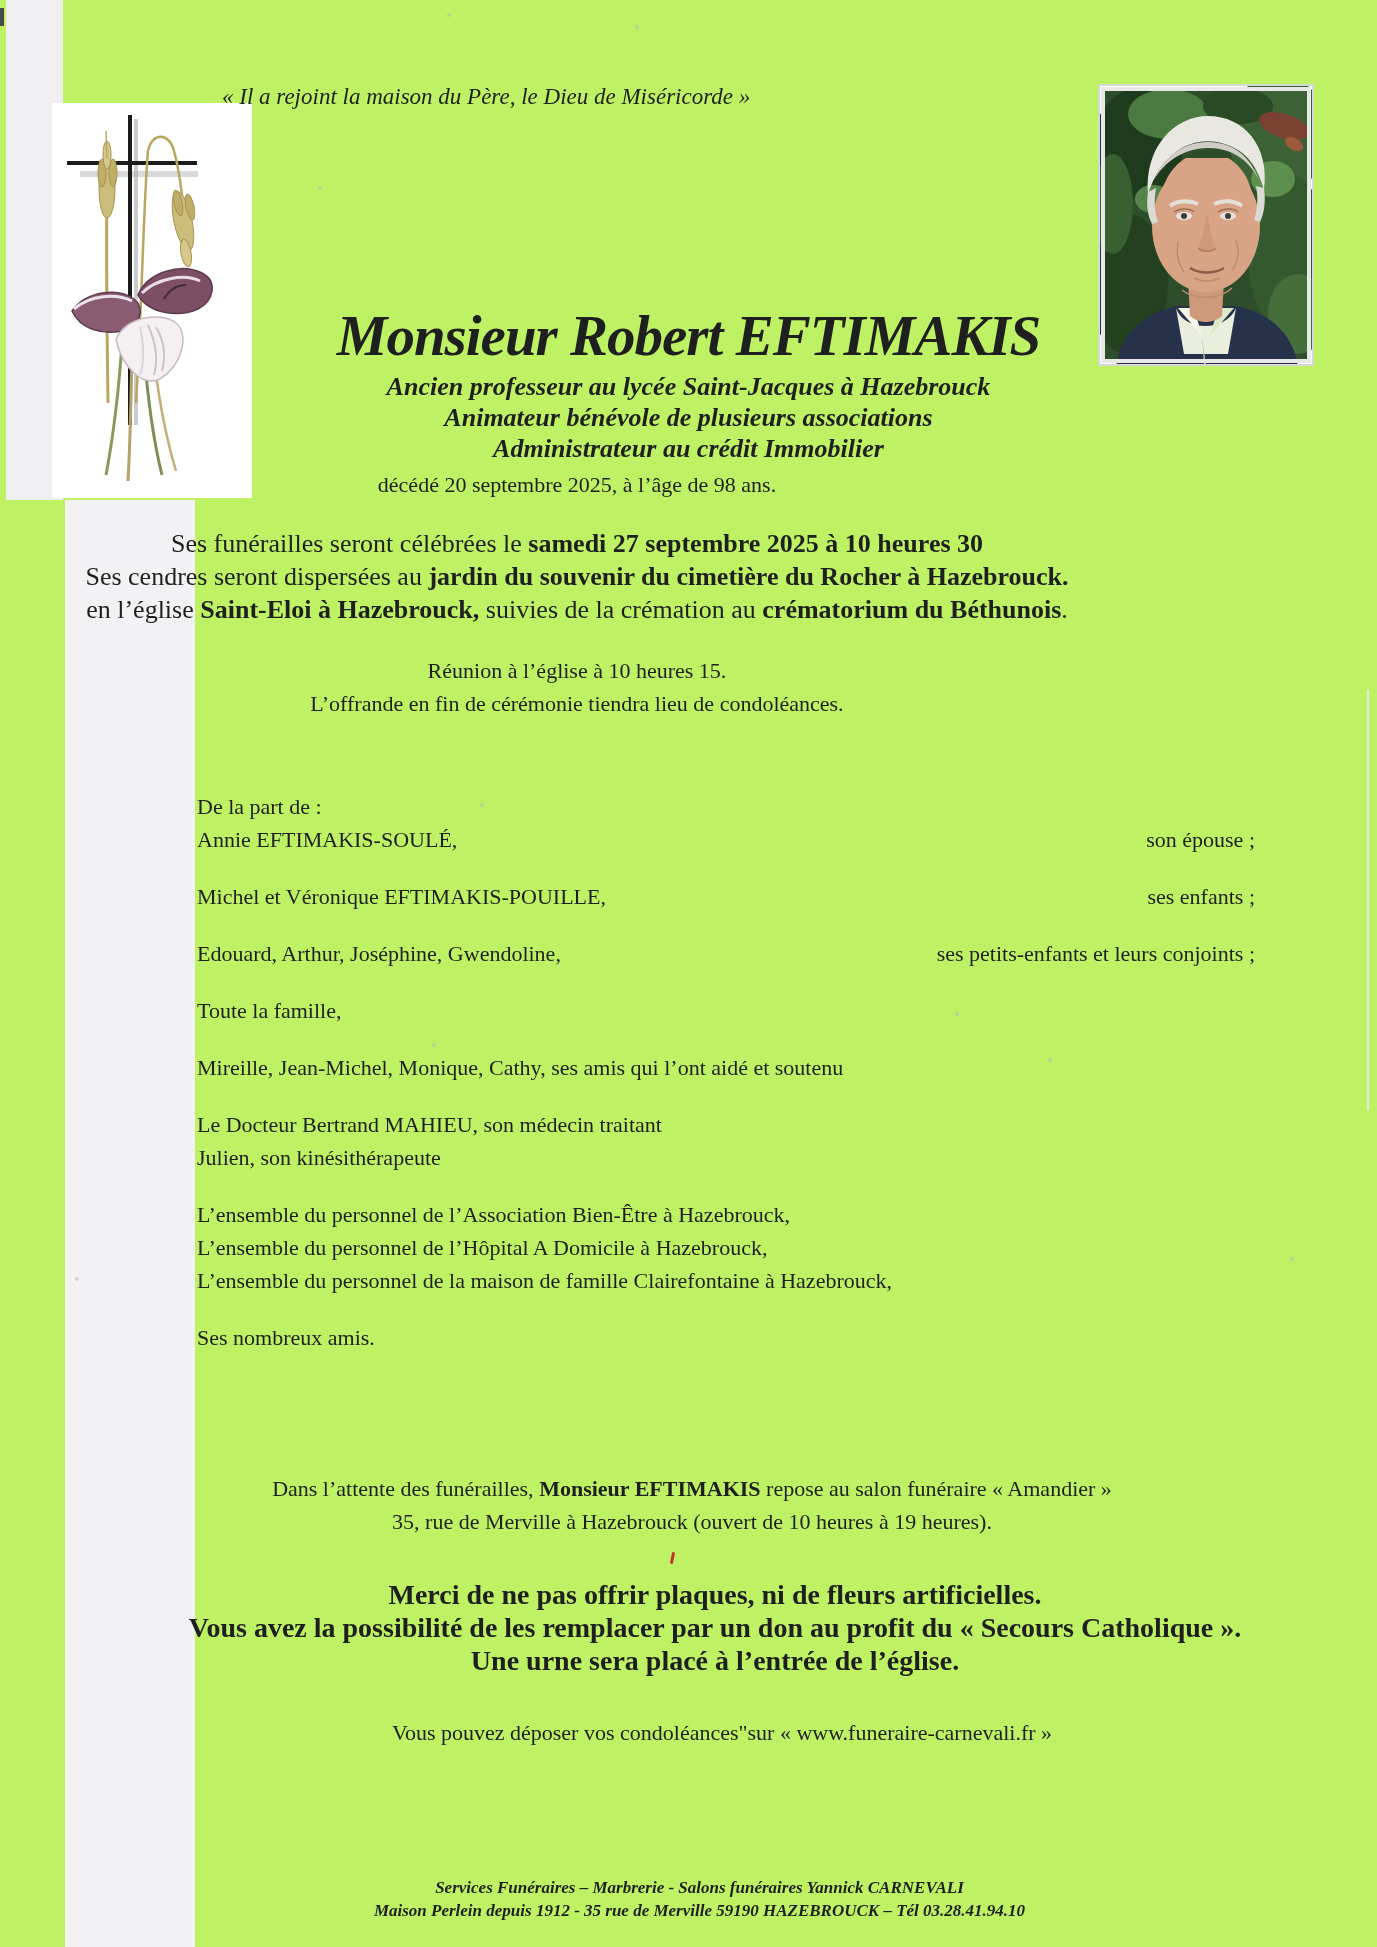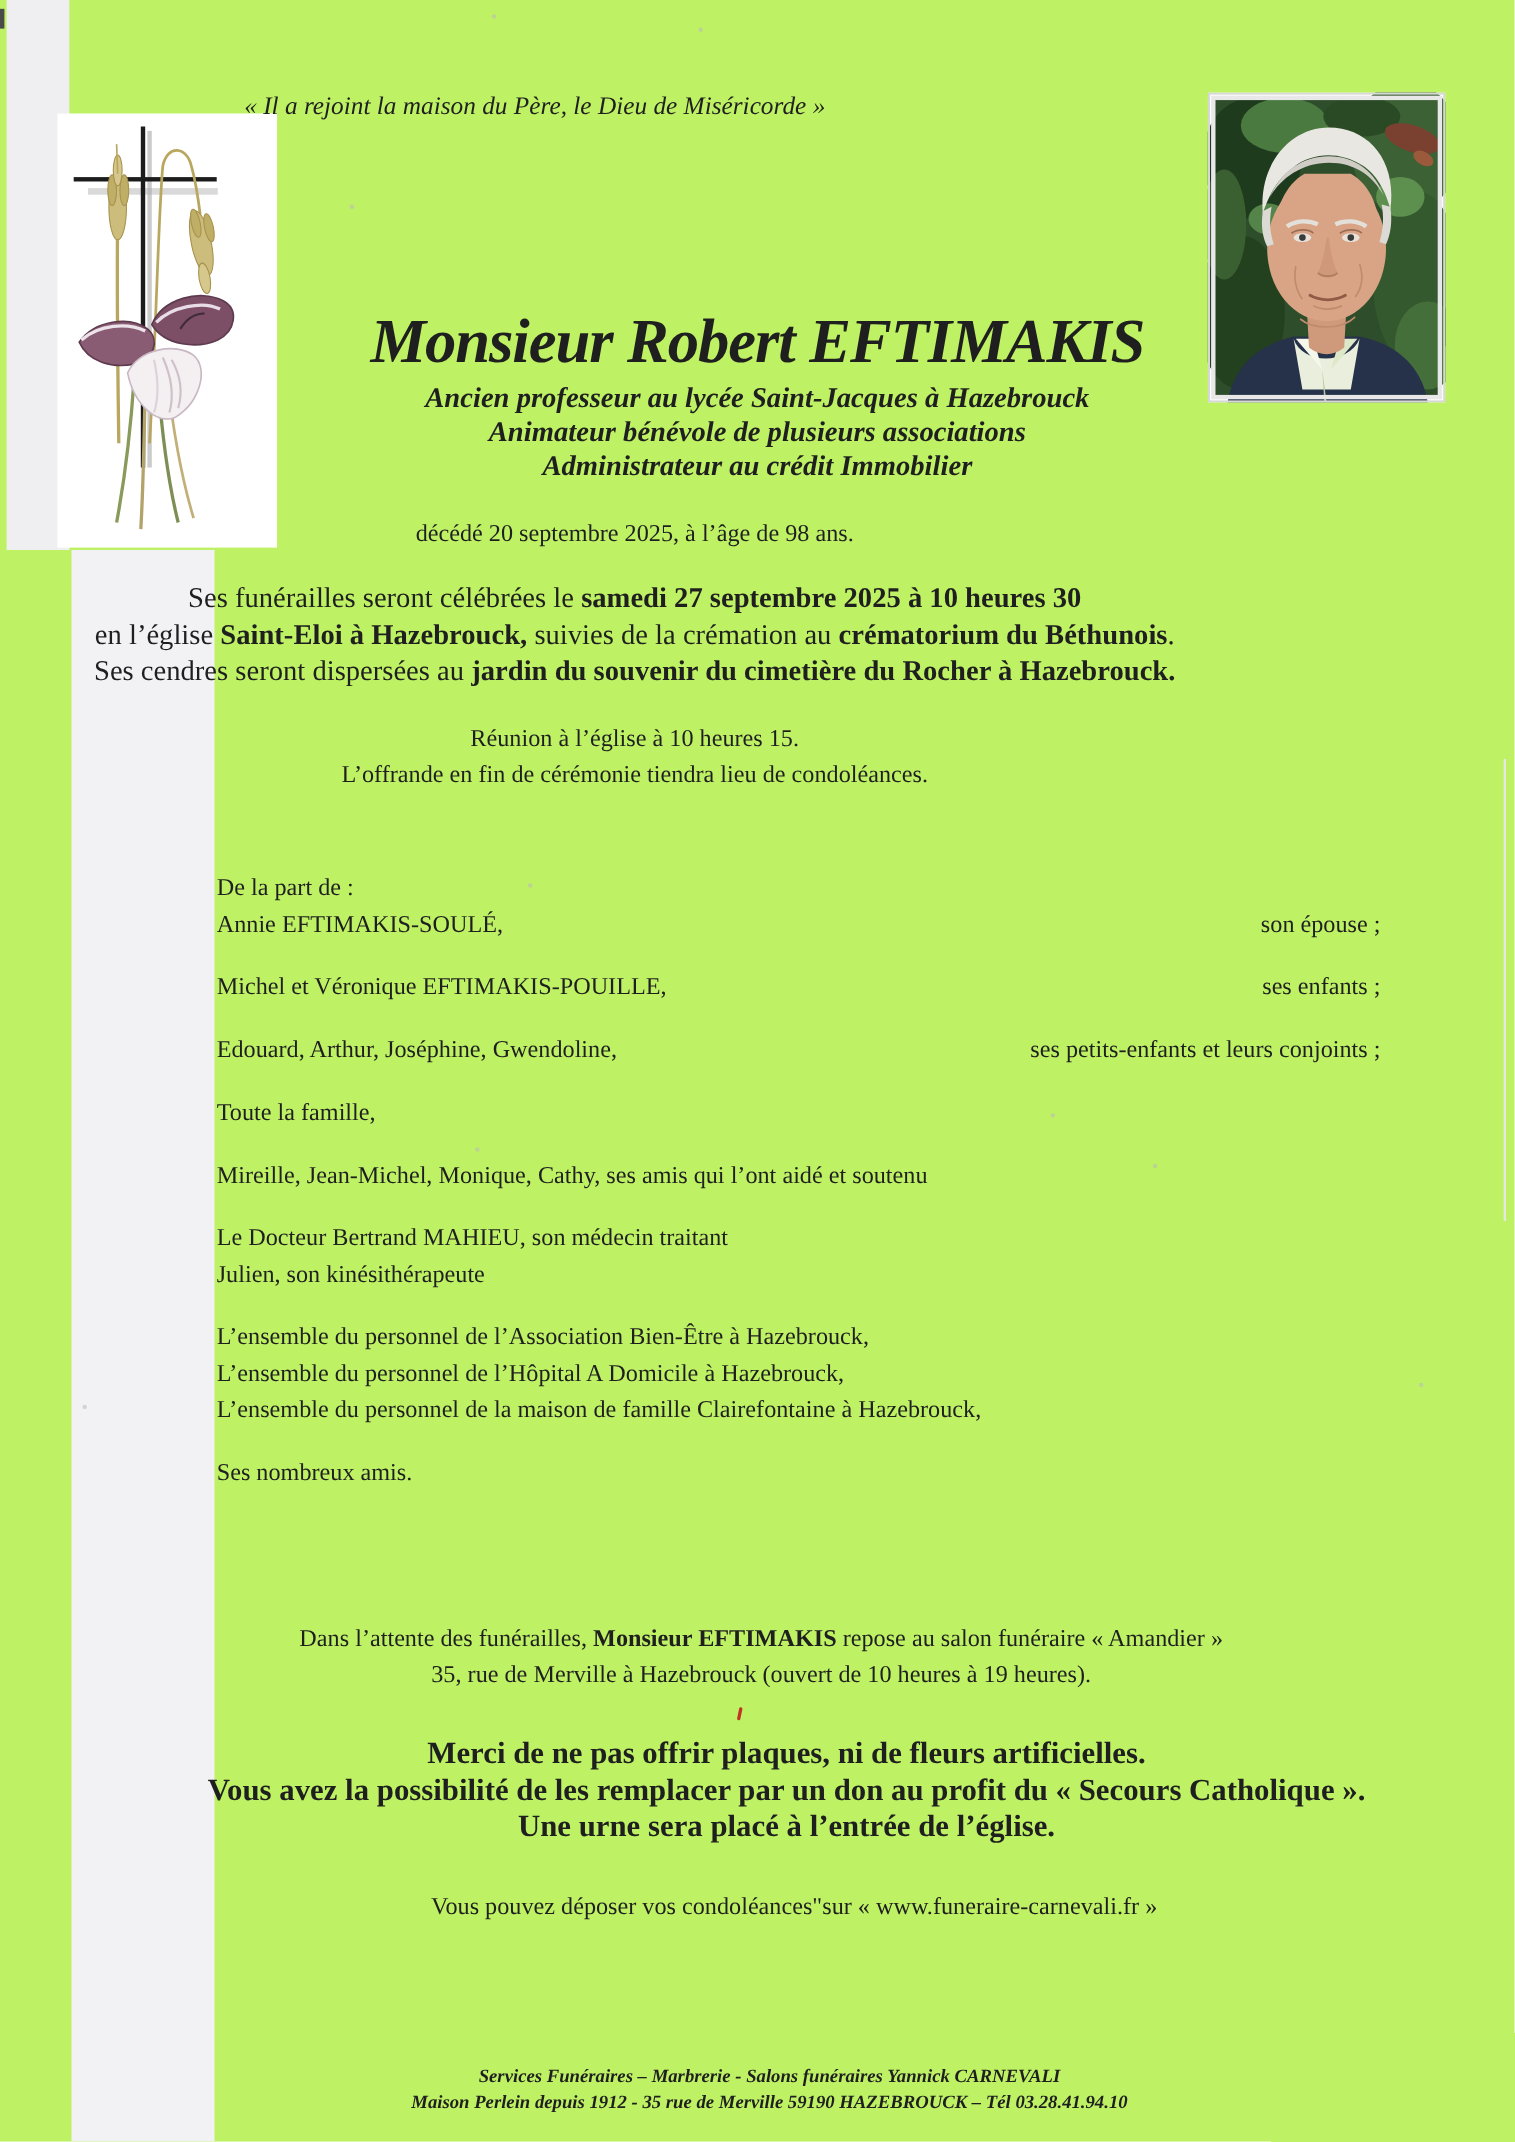--- a/index.html
+++ b/index.html
@@ -19,21 +19,21 @@
   .speck{position:absolute;width:4px;height:4px;border-radius:50%;background:#b9b9bd;opacity:.55;}
   .red-mark{position:absolute;left:671px;top:1552px;width:3px;height:12px;background:#c03326;transform:rotate(12deg);border-radius:2px;}
 
   
   .cross-art{position:absolute;left:52px;top:103px;width:200px;height:395px;}
   .photo{position:absolute;left:1098px;top:84px;width:216px;height:282px;}
 
   
   .quote{position:absolute;left:222px;top:84px;font-style:italic;font-size:23px;}
   .title-block{position:absolute;left:0;top:280px;width:1377px;text-align:center;}
-  .main-title{font-size:57px;font-weight:bold;font-style:italic;line-height:62px;letter-spacing:-1px;}
+  .main-title{font-size:57px;font-weight:bold;font-style:italic;line-height:62px;letter-spacing:-1px;margin-top:25px;}
   .subtitles{margin-top:4px;font-size:26px;font-weight:bold;font-style:italic;line-height:31px;}
   .death-line{position:absolute;left:0;top:472px;width:1154px;text-align:center;font-size:22px;}
   .funeral-block{position:absolute;left:0;top:527px;width:1154px;text-align:center;font-size:26px;line-height:33px;}
   .reunion-block{position:absolute;left:0;top:654px;width:1154px;text-align:center;font-size:22px;line-height:33px;}
   .family-block{position:absolute;left:197px;top:790px;width:1058px;font-size:22px;}
   .family-row{display:flex;justify-content:space-between;align-items:center;height:33px;}
   .family-row.gap{margin-top:24px;gap:20px;}
   .attente-block{position:absolute;left:7px;top:1472px;width:1370px;text-align:center;font-size:22px;line-height:33px;}
   .merci-block{position:absolute;left:53px;top:1578px;width:1324px;text-align:center;font-size:28px;font-weight:bold;line-height:33px;}
   .condolence-line{position:absolute;left:67px;top:1720px;width:1310px;text-align:center;font-size:22px;}
@@ -178,22 +178,22 @@
       <div>Ancien professeur au lycée Saint-Jacques à Hazebrouck</div>
       <div>Animateur bénévole de plusieurs associations</div>
       <div>Administrateur au crédit Immobilier</div>
     </div>
   </div>
 
   <div class="death-line">décédé 20 septembre 2025, à l’âge de 98 ans.</div>
 
   <div class="funeral-block">
     <div><span>Ses funérailles seront célébrées le </span><span class="b">samedi 27 septembre 2025 à 10 heures 30</span></div>
+    <div><span>Ses cendres seront dispersées au </span><span class="b">jardin du souvenir du cimetière du Rocher à Hazebrouck.</span></div>
     <div><span>en l’église </span><span class="b">Saint-Eloi à Hazebrouck,</span><span> suivies de la crémation au </span><span class="b">crématorium du Béthunois</span><span>.</span></div>
-    <div><span>Ses cendres seront dispersées au </span><span class="b">jardin du souvenir du cimetière du Rocher à Hazebrouck.</span></div>
   </div>
 
   <div class="reunion-block">
     <div>Réunion à l’église à 10 heures 15.</div>
     <div>L’offrande en fin de cérémonie tiendra lieu de condoléances.</div>
   </div>
 
   <div class="family-block">
     <div class="family-row">
         <span>De la part de :</span>

